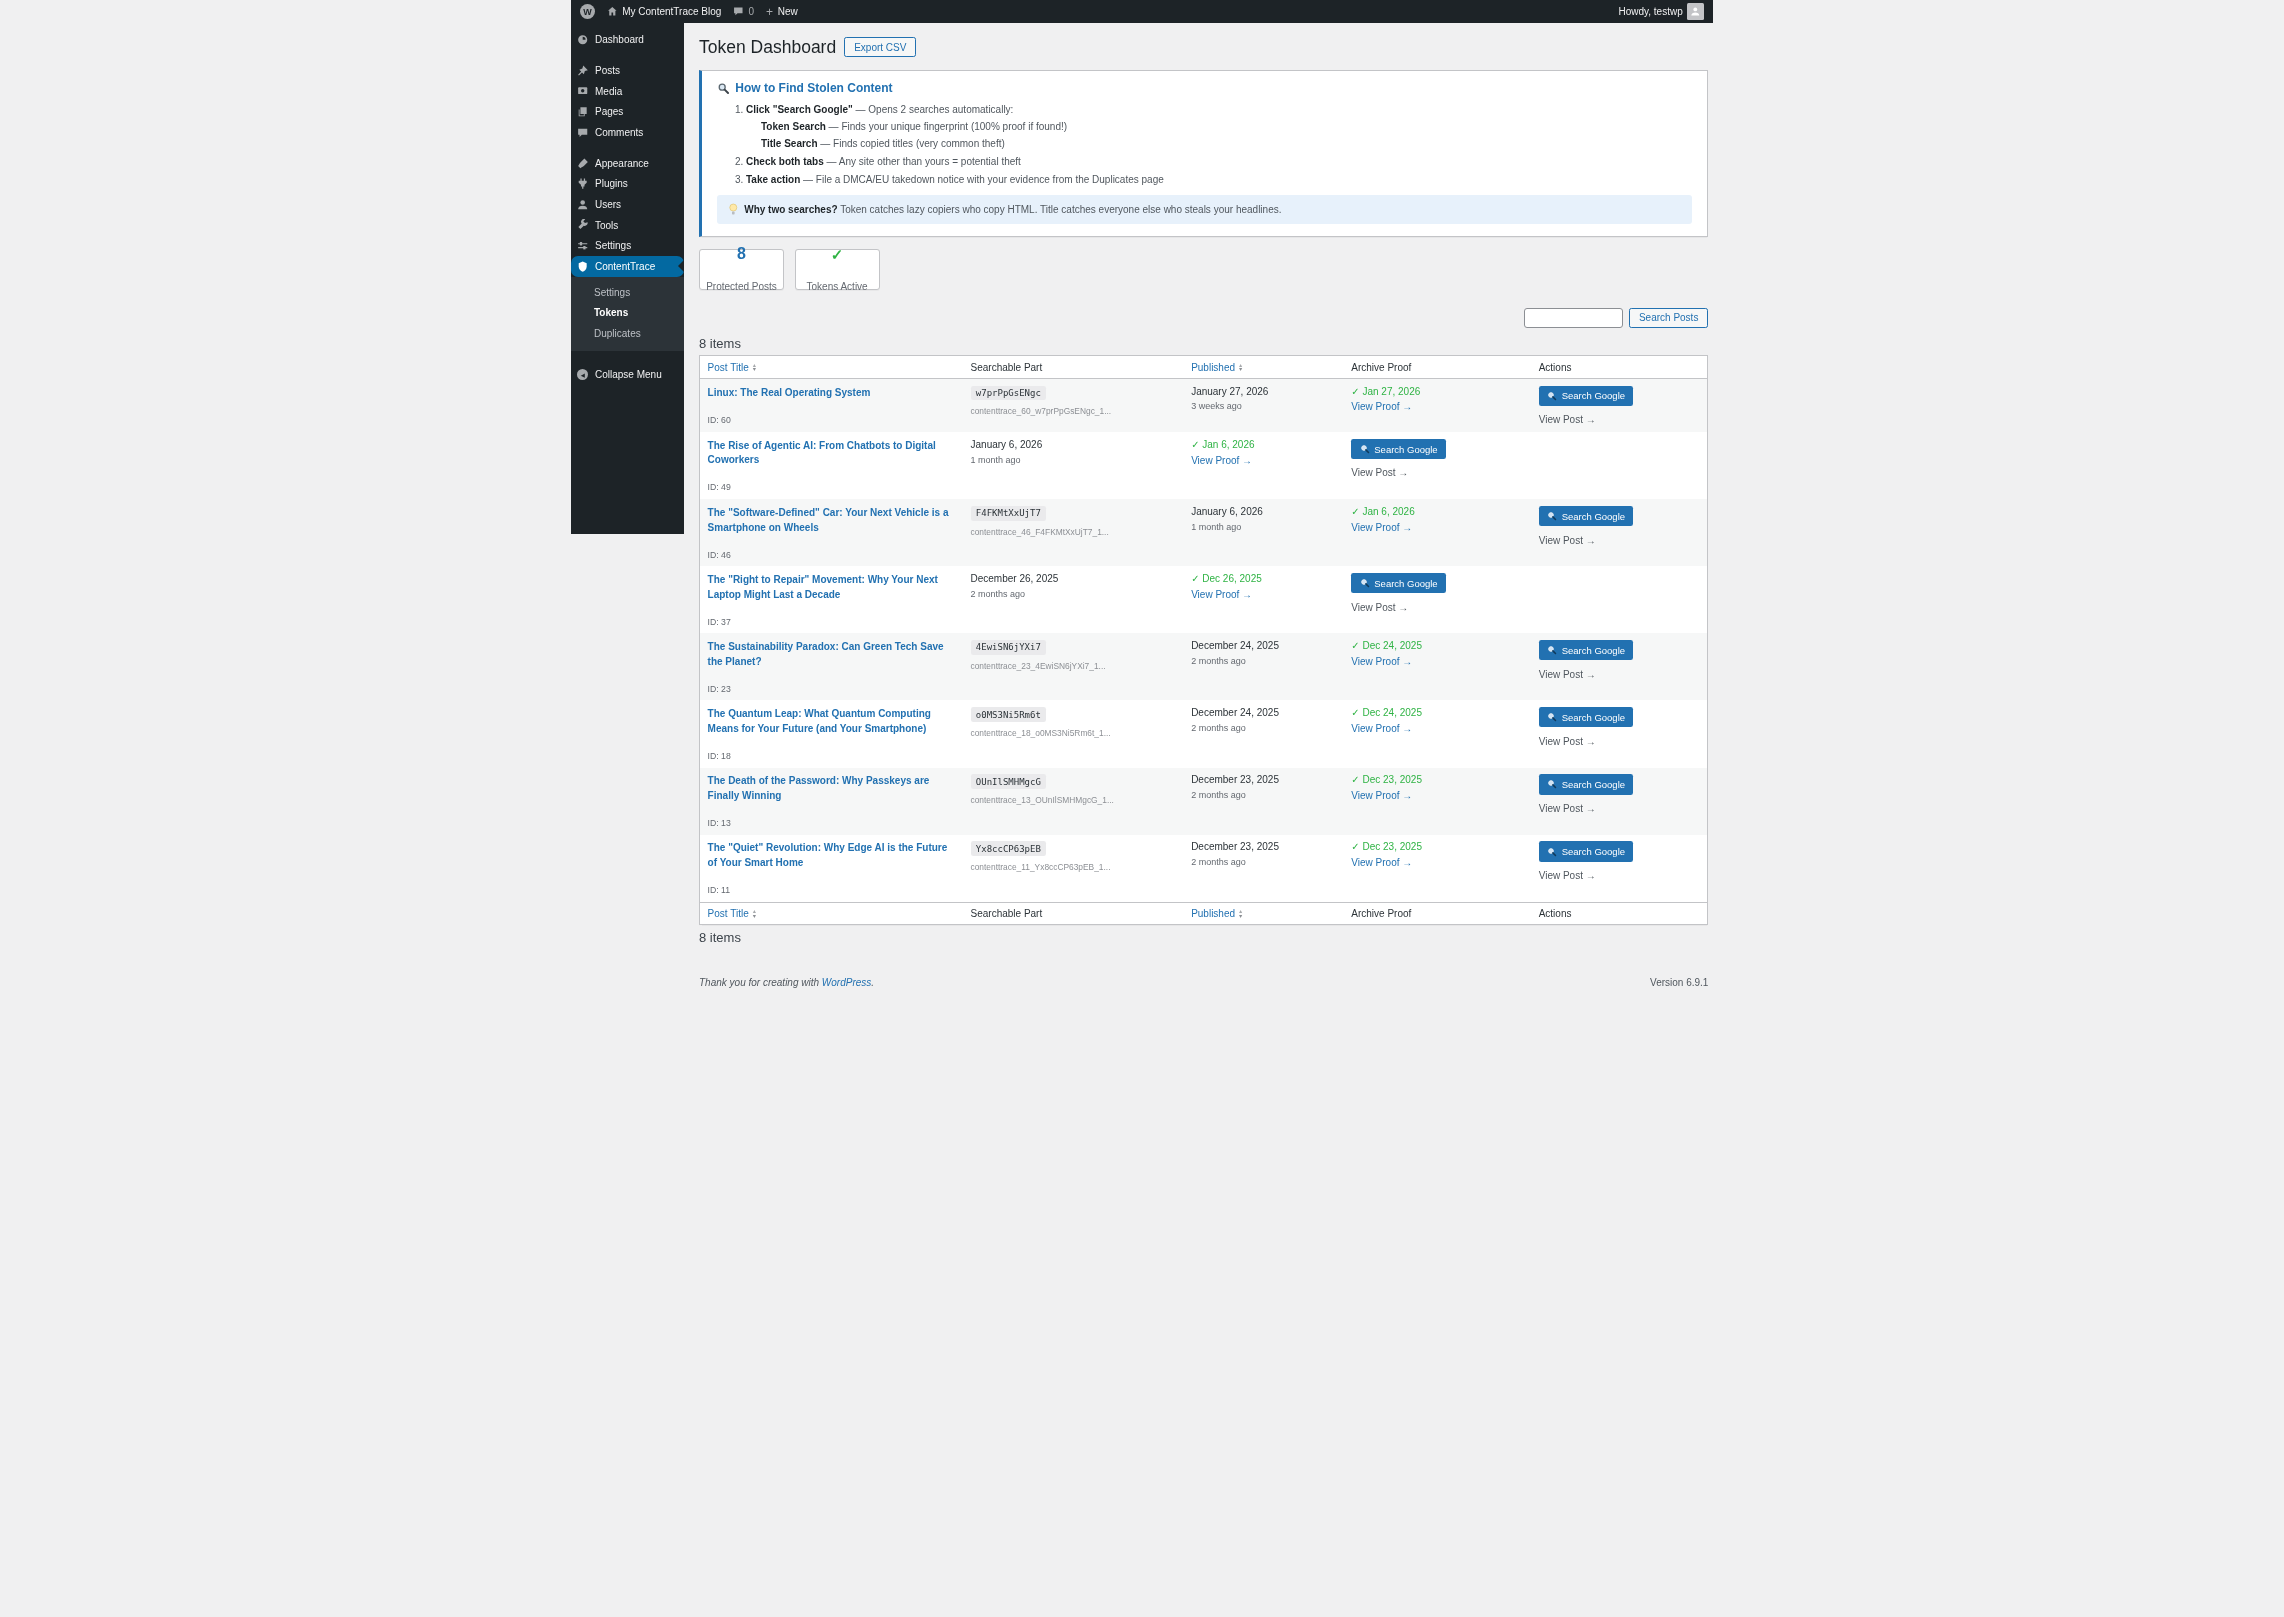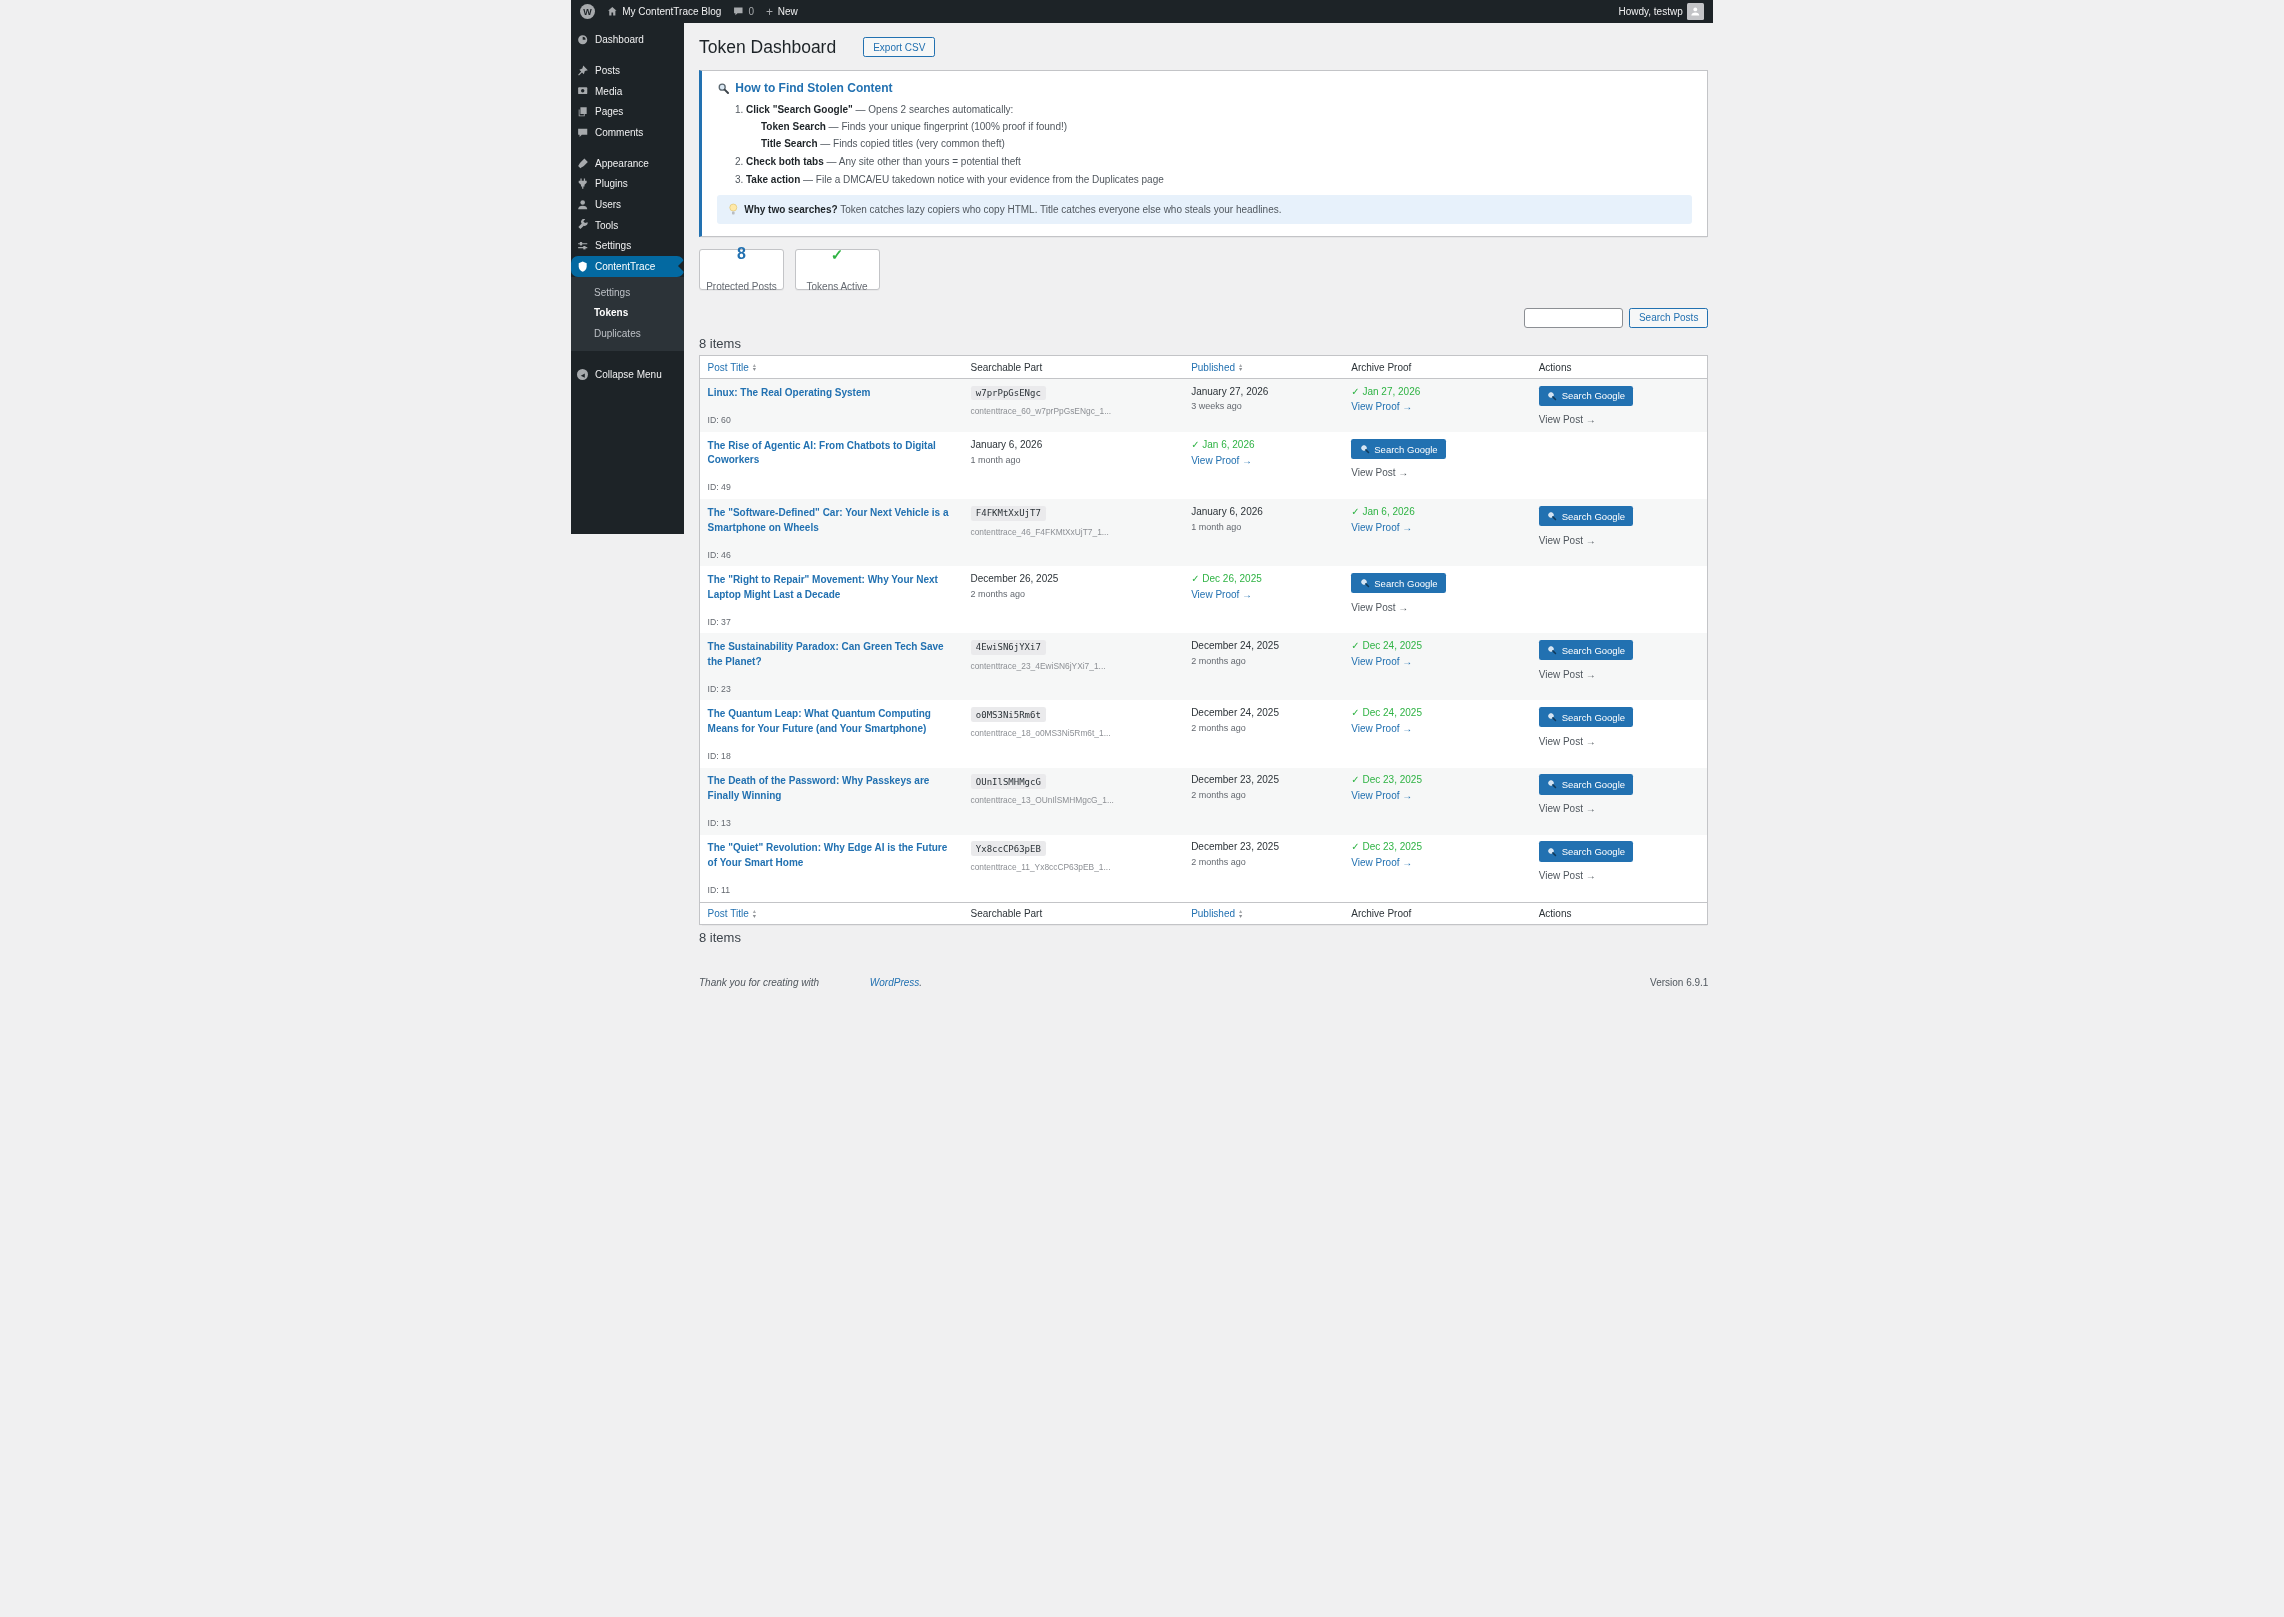--- a/index.html
+++ b/index.html
@@ -52,21 +52,21 @@
   .submenu-item { padding: 4.6px 6px 4.6px 23px; color: #bdc1c6; font-size: 10px; cursor: pointer; }
   .submenu-item.current { color: #fff; font-weight: bold; }
   .collapse-item { margin-top: 13.7px; }
   .collapse-icon {
     width: 11.4px; height: 11.4px; border-radius: 50%; background: #a7aaad; color: #1d2327;
     font-size: 5.3px; display: flex; align-items: center; justify-content: center;
   }
 
   
   .content { flex: 1; padding: 10.6px 4.6px 15px 15px; min-height: 786px; }
-  .title-row { display: flex; align-items: center; gap: 27px; margin: 3px 0 12px; }
+  .title-row { display: flex; align-items: center; gap: 8px; margin: 3px 0 12px; }
   h1.page-title { font-size: 17.5px; font-weight: 400; color: #1d2327; }
   .btn-secondary {
     background: #f6f7f7; border: 0.8px solid #2271b1; color: #2271b1;
     border-radius: 2.3px; font-size: 10px; padding: 3.8px 9px; cursor: pointer;
     font-family: "Liberation Sans", sans-serif;
   }
 
   
   .howto {
     background: #fff; border: 0.8px solid #c3c4c7; border-left: 3px solid #2271b1;
@@ -137,21 +137,21 @@
     cursor: pointer; font-family: "Liberation Sans", sans-serif;
   }
   .view-post { color: #50575e; text-decoration: none; margin-top: 8.4px; cursor: pointer; }
 
   
   .page-footer {
     display: flex; justify-content: space-between; align-items: center;
     margin-top: 32px; color: #50575e; font-size: 10px;
   }
   .thanks { font-style: italic; }
-  .thanks a { color: #2271b1; margin-left: 48px; }
+  .thanks a { color: #2271b1; }
 </style>
 </head>
 <body>
 
 <div class="admin-bar">
   <div class="ab-group">
     <span class="wp-logo">W</span>
     <span class="ab-item">
       <span class="ab-ico">
         <svg width="10.6" height="10.6" viewBox="0 0 20 20">

